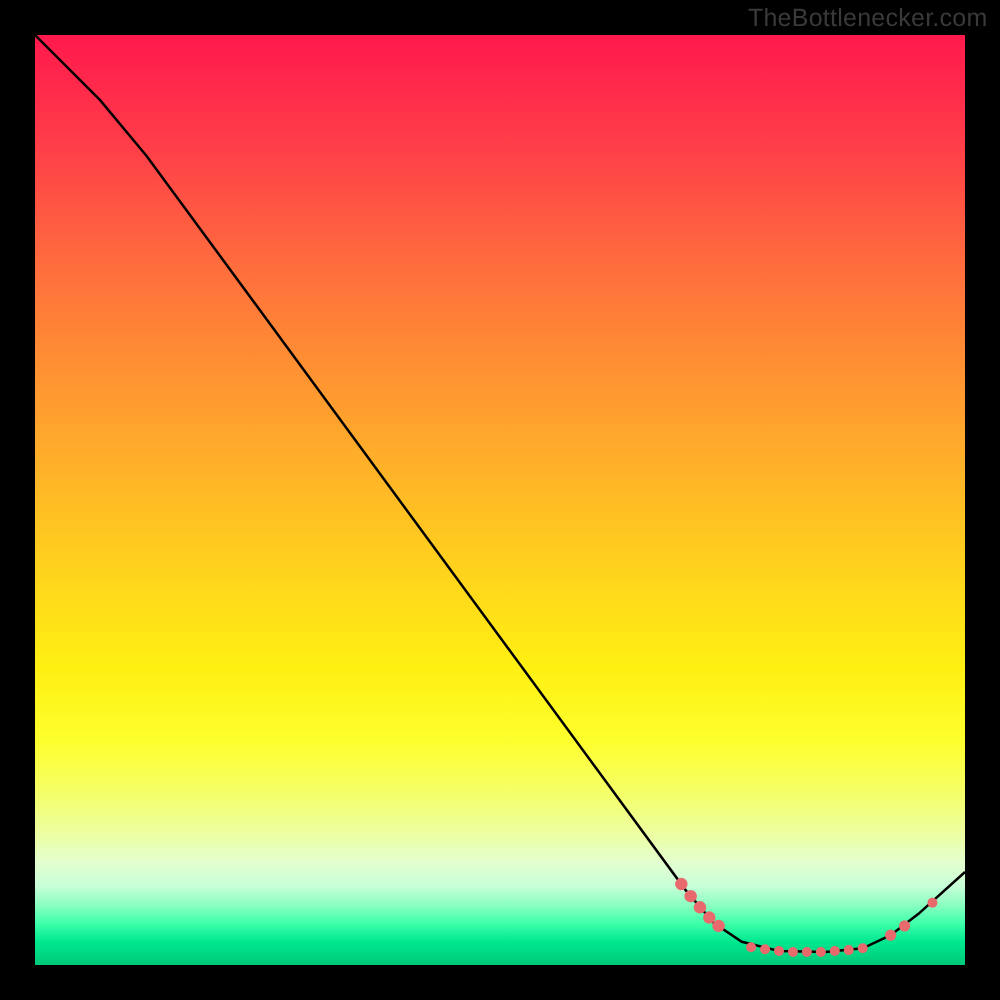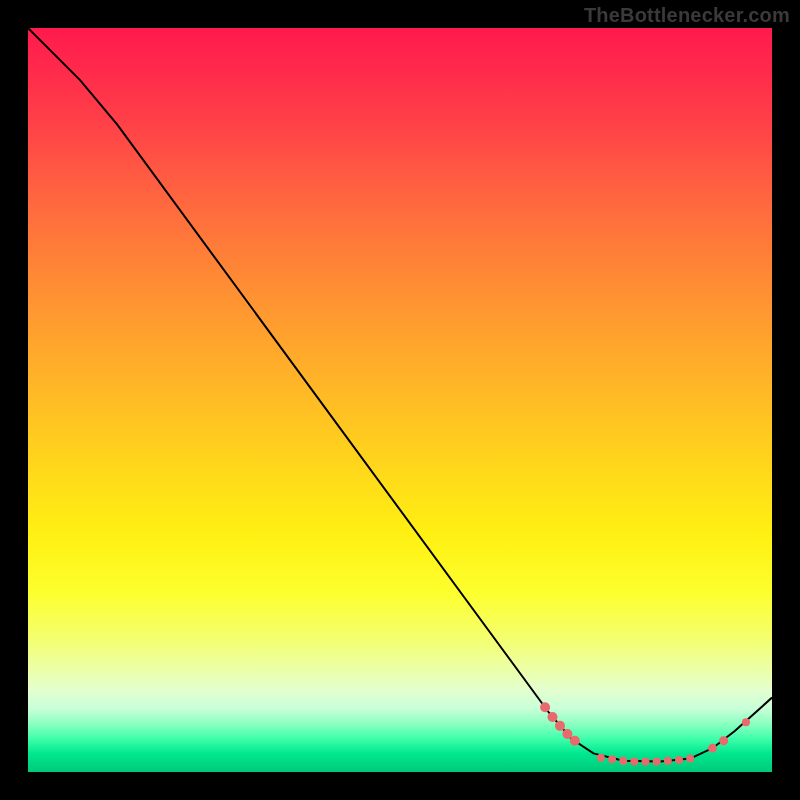--- a/index.html
+++ b/index.html
@@ -50,21 +50,21 @@
   .curve-layer {
     position: absolute;
     inset: 0;
   }
   .attribution {
     position: absolute;
     top: 4px;
     right: 10px;
     color: #3a3a3a;
     font-size: 20px;
-    font-weight: 700;
+    font-weight: 400;
     letter-spacing: 0.2px;
     margin-left: 48px;
   }
 </style>
 </head>
 <body>
 
 <div class="frame">
   <div class="plot-area">
     <div class="gradient-bg"></div>

